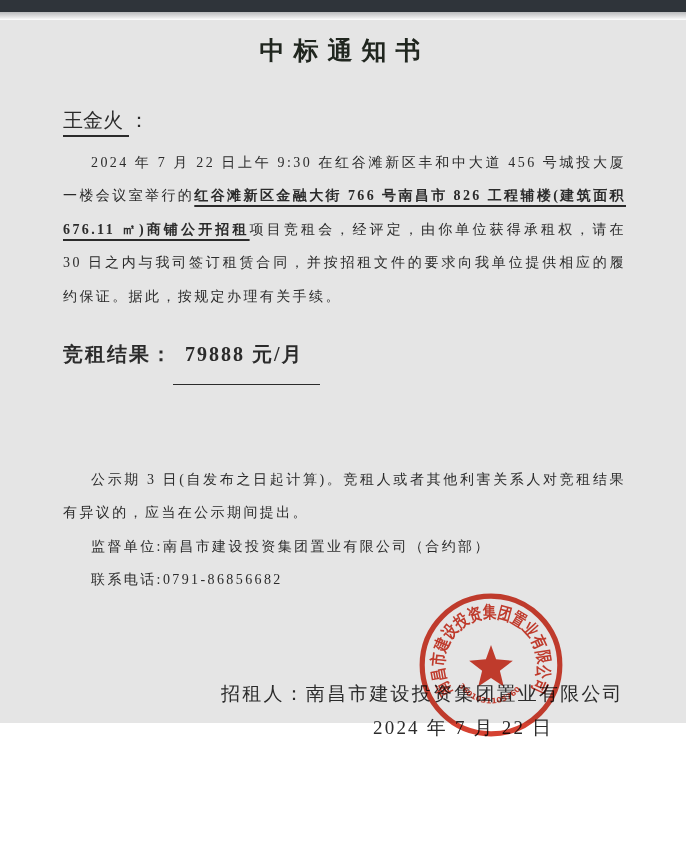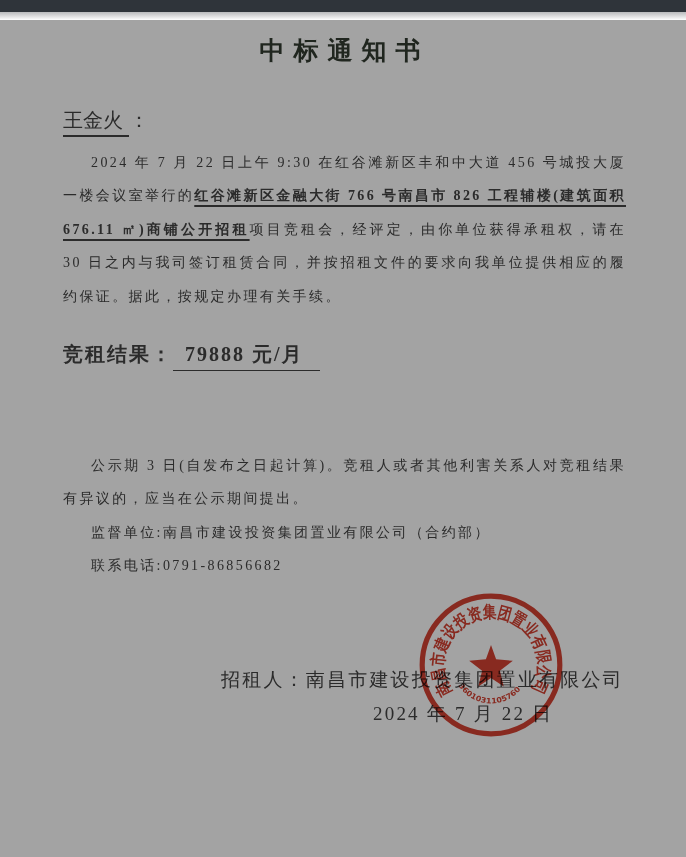--- a/index.html
+++ b/index.html
@@ -3,21 +3,21 @@
 <meta charset="utf-8">
 <style>
   * { margin: 0; padding: 0; box-sizing: border-box; }
   html, body { background: #ffffff; }
   body {
     width: 686px; height: 857px;
     font-family: "Liberation Serif", "DejaVu Serif", serif;
     color: #2b2b2b;
     overflow: hidden;
   }
-  .screen { position: relative; width: 686px; height: 857px; background: #a3a3a3; }
+  .screen { position: relative; width: 686px; height: 723px; background: #e5e5e5; }
 
   .chrome-bar { height: 12px; width: 100%; background: #2f343a; }
   .chrome-shadow { height: 8px; width: 100%;
     background: linear-gradient(to bottom, #b9babc, #ffffff); }
 
   .page { padding: 0 60px 0 63px; }
 
   .title {
     margin-top: 14px;
     text-align: center;
@@ -46,21 +46,21 @@
     font-weight: bold;
     text-decoration: underline;
     text-underline-offset: 5px;
     text-decoration-thickness: 1.5px;
   }
 
   .result { margin-top: 28px; font-size: 20px; font-weight: bold; letter-spacing: 2px; }
   .result .result-value {
     display: inline-block;
     border-bottom: 1.7px solid #2b2b2b;
-    padding: 0 16px 2px 12px;
+    padding: 0 16px 16px 12px;
   }
 
   .indent { text-indent: 2em; }
   .pub { margin-top: 78px; }
   .tight { margin: 0; }
 
   .signature { margin-top: 80px; font-size: 19px; letter-spacing: 2.2px; }
   .signature .lessor { margin-left: 158px; line-height: 34px; }
   .signature .date { margin-left: 310px; line-height: 34px; }
 

